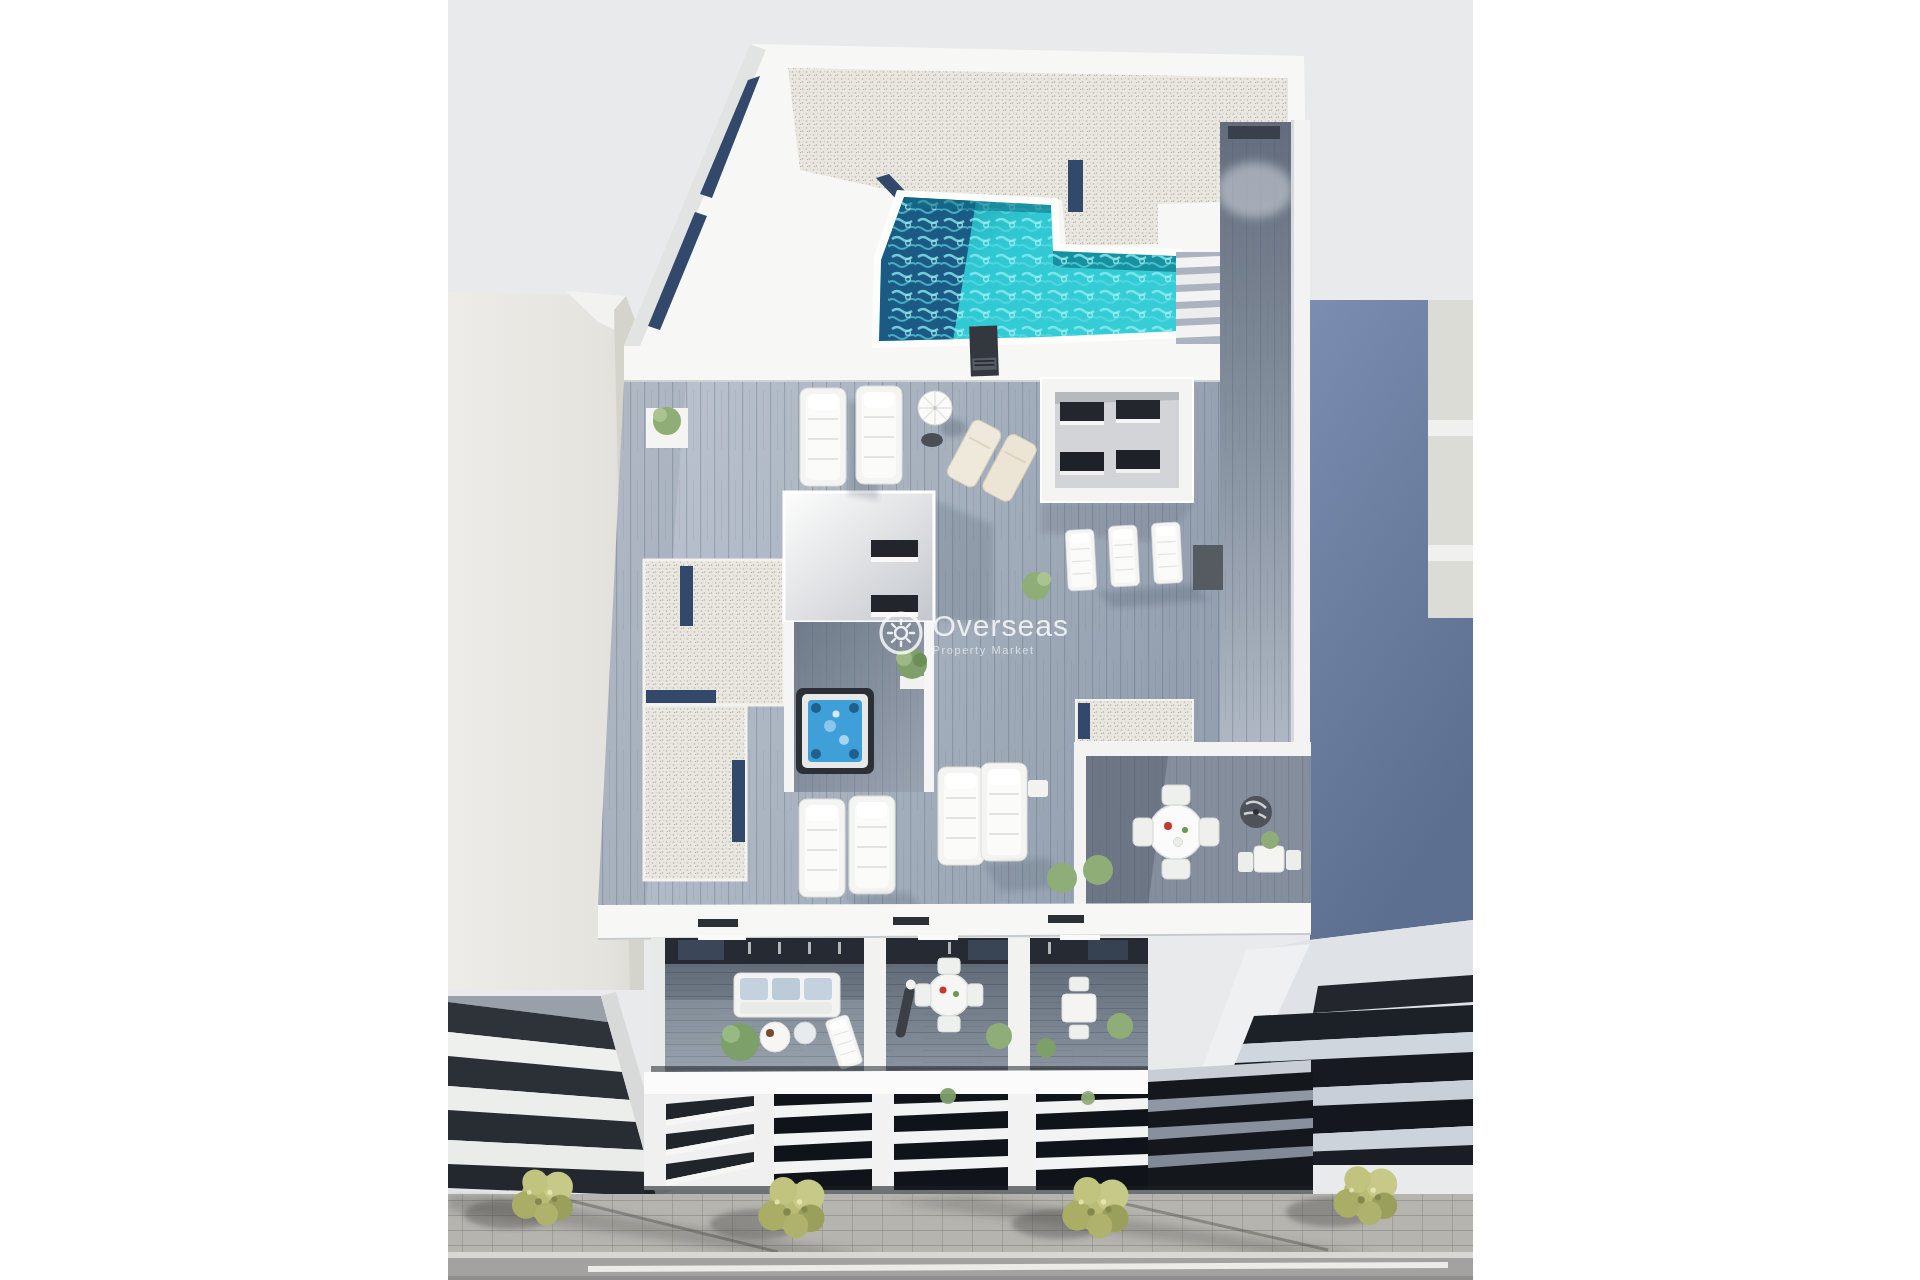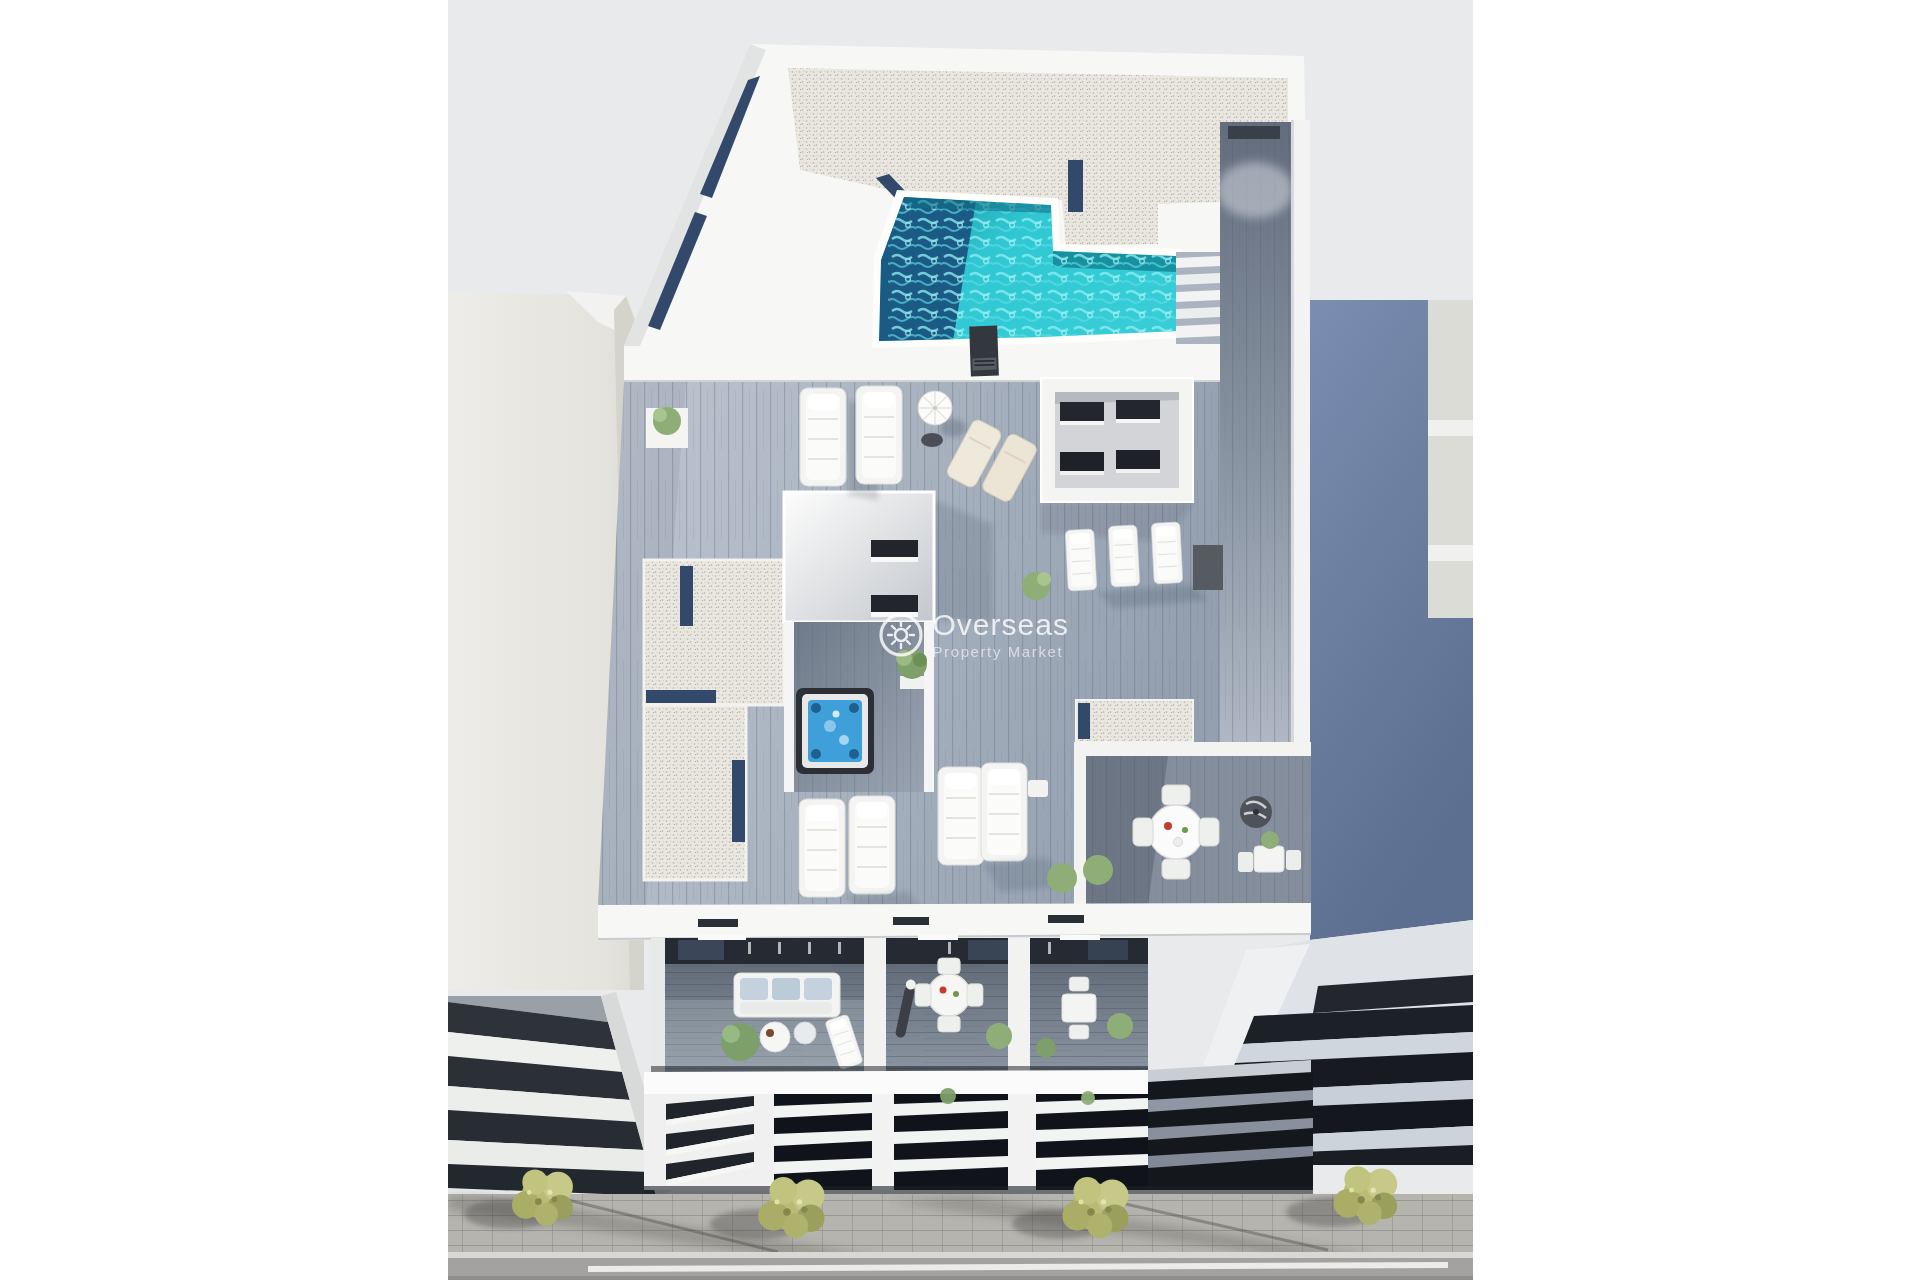--- a/index.html
+++ b/index.html
@@ -4,21 +4,21 @@
 <style>
   html,body{margin:0;padding:0;}
   body{width:1920px;height:1280px;overflow:hidden;background:#ffffff;font-family:"Liberation Sans",sans-serif;}
   .page{position:relative;width:1920px;height:1085px;background:#ffffff;}
   .photo{position:relative;width:1025px;height:1280px;margin:0 auto;overflow:hidden;background:var(--backdrop,#e9eaec);}
   .photo svg{display:block;}
   .watermark{position:absolute;left:430px;top:610px;display:flex;align-items:center;gap:9px;pointer-events:none;}
   .wm-icon{width:46px;height:46px;flex:0 0 auto;}
   .wm-text{display:flex;flex-direction:column;line-height:1;}
   .wm-title{font-size:30px;font-weight:400;letter-spacing:1px;color:rgba(255,255,255,0.80);}
-  .wm-sub{margin-top:4px;font-size:15px;font-weight:400;letter-spacing:1.6px;color:rgba(255,255,255,0.60);}
+  .wm-sub{margin-top:4px;font-size:11px;font-weight:400;letter-spacing:1.6px;color:rgba(255,255,255,0.60);}
 </style>
 </head>
 <body>
 
 <div class="page">
   <div class="photo">
 
   <svg width="1025" height="1280" viewBox="0 0 1025 1280" xmlns="http://www.w3.org/2000/svg">
     <defs>
       <linearGradient id="gLeftWall" x1="0" y1="0" x2="1" y2="0">

